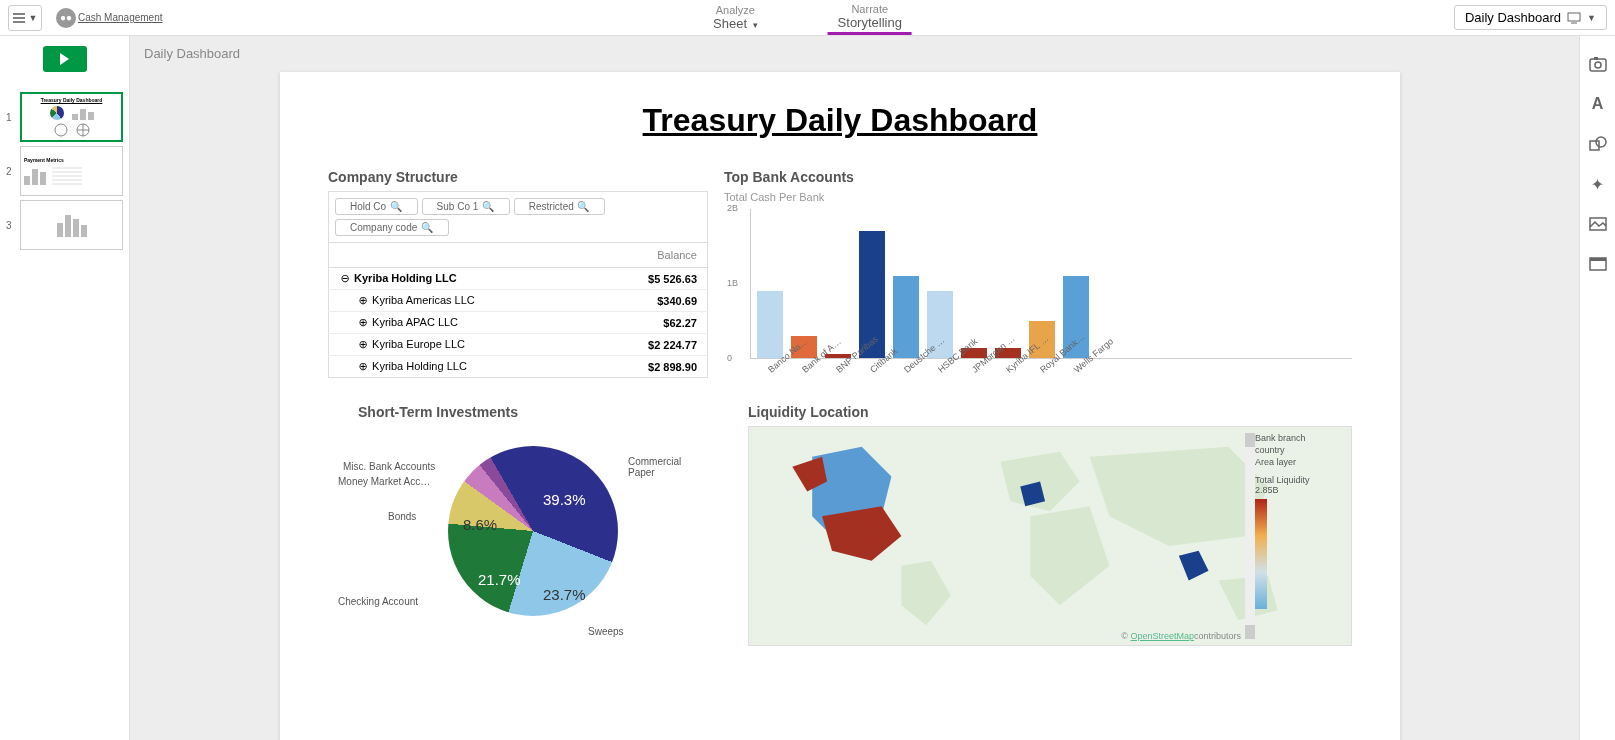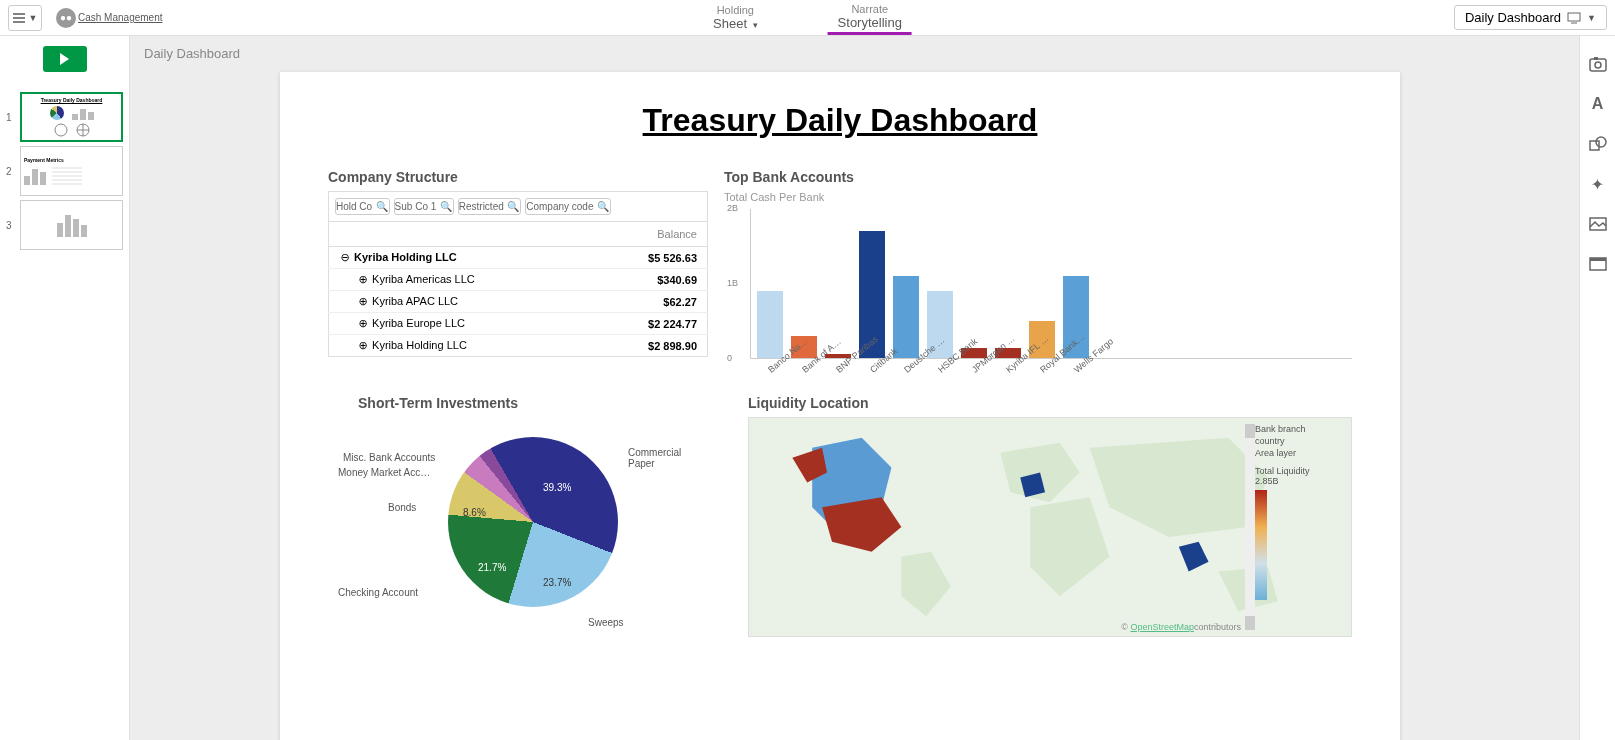--- a/index.html
+++ b/index.html
@@ -36,21 +36,21 @@
 .slide { position: absolute; top: 36px; left: 150px; width: 1120px; height: 680px; background: #fff; box-shadow: 0 1px 4px rgba(0,0,0,0.15); padding: 30px 48px; }
 .slide-title { text-align: center; font-size: 32px; font-weight: 800; text-decoration: underline; margin-bottom: 30px; }
 
 .row1 { display: flex; gap: 16px; }
 .panel-title { font-size: 14px; font-weight: 700; color: #555; margin-bottom: 6px; }
 .panel-sub { font-size: 11px; color: #999; margin-bottom: 6px; }
 
 
 .cs { width: 380px; }
 .cs-filters { border: 1px solid #ddd; padding: 6px; display: flex; flex-wrap: wrap; gap: 4px; border-bottom: none; }
-.cs-pill { border: 1px solid #ccc; border-radius: 3px; font-size: 10px; padding: 2px 0; display: flex; align-items: center; gap: 4px; color: #666; cursor: pointer; }
+.cs-pill { border: 1px solid #ccc; border-radius: 3px; font-size: 10px; padding: 2px 14px; display: flex; align-items: center; gap: 4px; color: #666; cursor: pointer; }
 .cs-table { border: 1px solid #ddd; width: 100%; font-size: 11px; border-collapse: collapse; }
 .cs-table th { font-weight: 400; color: #888; padding: 6px 10px; border-bottom: 1px solid #ddd; text-align: right; }
 .cs-table th:first-child { text-align: left; }
 .cs-table td { padding: 4px 10px; border-top: 1px solid #eee; }
 .cs-table td:last-child { text-align: right; font-weight: 600; }
 .cs-exp { display: inline-block; width: 12px; text-align: center; }
 
 
 .bc { flex: 1; }
 .bar-area { position: relative; height: 150px; border-left: 1px solid #ccc; border-bottom: 1px solid #ccc; margin-left: 26px; display: flex; align-items: flex-end; padding: 0 6px; gap: 8px; }
@@ -59,21 +59,21 @@
 .bar-label { width: 26px; font-size: 9px; color: #666; transform: rotate(-40deg); transform-origin: top left; white-space: nowrap; position: relative; top: 8px; left: 10px; }
 .y-tick { position: absolute; left: -24px; font-size: 9px; color: #888; }
 
 .row2 { display: flex; gap: 40px; margin-top: 26px; }
 
 
 .pie-wrap { width: 380px; }
 .pie-area { position: relative; width: 360px; height: 220px; }
 .pie { position: absolute; left: 120px; top: 20px; width: 170px; height: 170px; border-radius: 50%; }
 .pie-label { position: absolute; font-size: 10px; color: #555; }
-.pie-pct { position: absolute; font-size: 10px; color: #fff; font-weight: 500; }
+.pie-pct { position: absolute; font-size: 15px; color: #fff; font-weight: 500; }
 
 
 .map-wrap { flex: 1; }
 .map-box { border: 1px solid #ddd; height: 220px; position: relative; overflow: hidden; background: #e8f0e8; }
 .map-svg { width: 100%; height: 100%; }
 .map-legend { position: absolute; right: 6px; top: 6px; width: 90px; bottom: 6px; background: rgba(255,255,255,0.0); font-size: 9px; color: #555; }
 .map-legend .lg-title { margin-bottom: 2px; }
 .map-legend .lg-grad { width: 12px; height: 110px; background: linear-gradient(to bottom, #b02418, #f0b050, #d0e0e8, #6bb0d8); margin-top: 4px; }
 .map-attr { position: absolute; bottom: 4px; right: 110px; font-size: 9px; color: #888; }
 .map-attr a { color: #5b8; }
@@ -93,21 +93,21 @@
     <svg width="12" height="10">
         <path d="M0 1h12M0 5h12M0 9h12" stroke="#595959" stroke-width="1.5"></path>
       </svg>
     <span style="font-size:9px;color:#595959;">▼</span>
   </div>
   <div class="app-icon">●●</div>
   <div class="app-title">Cash Management</div>
 
   <div class="topcenter">
     <div class="mode-tab">
-      <span>Holding</span>
+      <span>Analyze</span>
       <span class="mode-main"><span>Sheet</span><span class="chev">▾</span></span>
     </div>
     <div class="mode-tab active">
       <span>Narrate</span>
       <span class="mode-main">Storytelling</span>
     </div>
   </div>
 
   <div class="topright">
     <div class="dash-btn">

